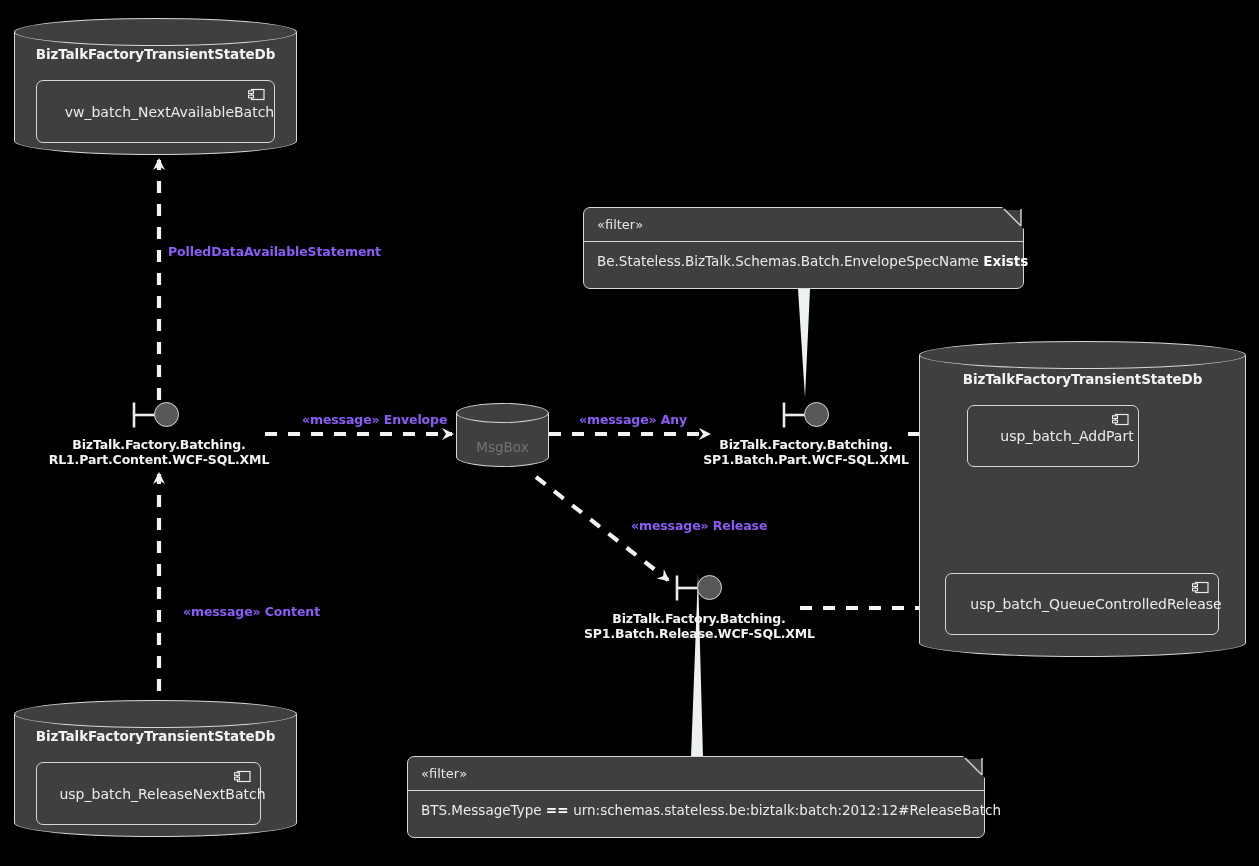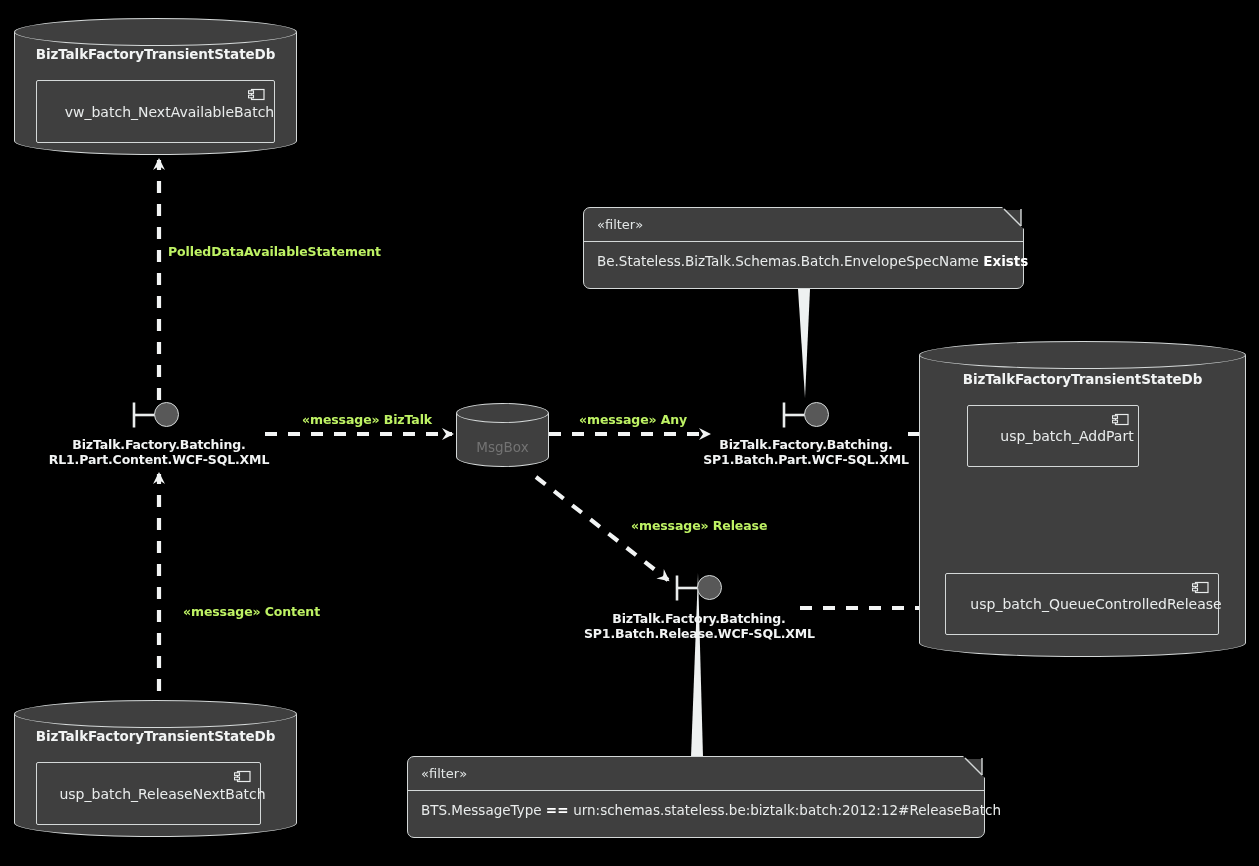--- a/index.html
+++ b/index.html
@@ -76,21 +76,21 @@
     letter-spacing: -0.1px;
     z-index: 6;
     white-space: nowrap;
   }
 
   
   .component {
     position: absolute;
     box-sizing: border-box;
     border: 1.4px solid #d4d8d8;
-    border-radius: 2px;
+    border-radius: 7px;
     background: #3f3f3f;
     z-index: 7;
     display: flex;
     align-items: center;
     justify-content: center;
     padding-left: 28px;
   }
   .component .comp-label {
     color: #e9ecec;
     font-size: 14px;
@@ -216,21 +216,21 @@
     white-space: nowrap;
   }
   .note .note-body b {
     font-weight: bold;
     color: #ffffff;
   }
 
   
   .edge-label {
     position: absolute;
-    color: #bef264;
+    color: #8b5cf6;
     font-weight: bold;
     font-size: 12.5px;
     white-space: nowrap;
     letter-spacing: -0.1px;
     z-index: 9;
   }
 </style>
 </head>
 <body>
 
@@ -401,19 +401,19 @@
     </svg>
     <div class="note-stereo">«filter»</div>
     <div class="note-divider"></div>
     <div class="note-body"><span>BTS.MessageType </span><b>== </b><span>urn:schemas.stateless.be:biztalk:batch:2012:12#ReleaseBatch</span></div>
   </div>
 
   <div class="edge-label" style="left:168px; top:244px;">PolledDataAvailableStatement</div>
 
   <div class="edge-label" style="left:171px; top:604px;margin-left:12px;">«message» Content</div>
 
-  <div class="edge-label" style="left:302px; top:412px;">«message» BizTalk</div>
+  <div class="edge-label" style="left:302px; top:412px;">«message» Envelope</div>
 
   <div class="edge-label" style="left:579px; top:412px;">«message» Any</div>
 
   <div class="edge-label" style="left:631px; top:518px;">«message» Release</div>
 
 </div>
 
 </body></html>

